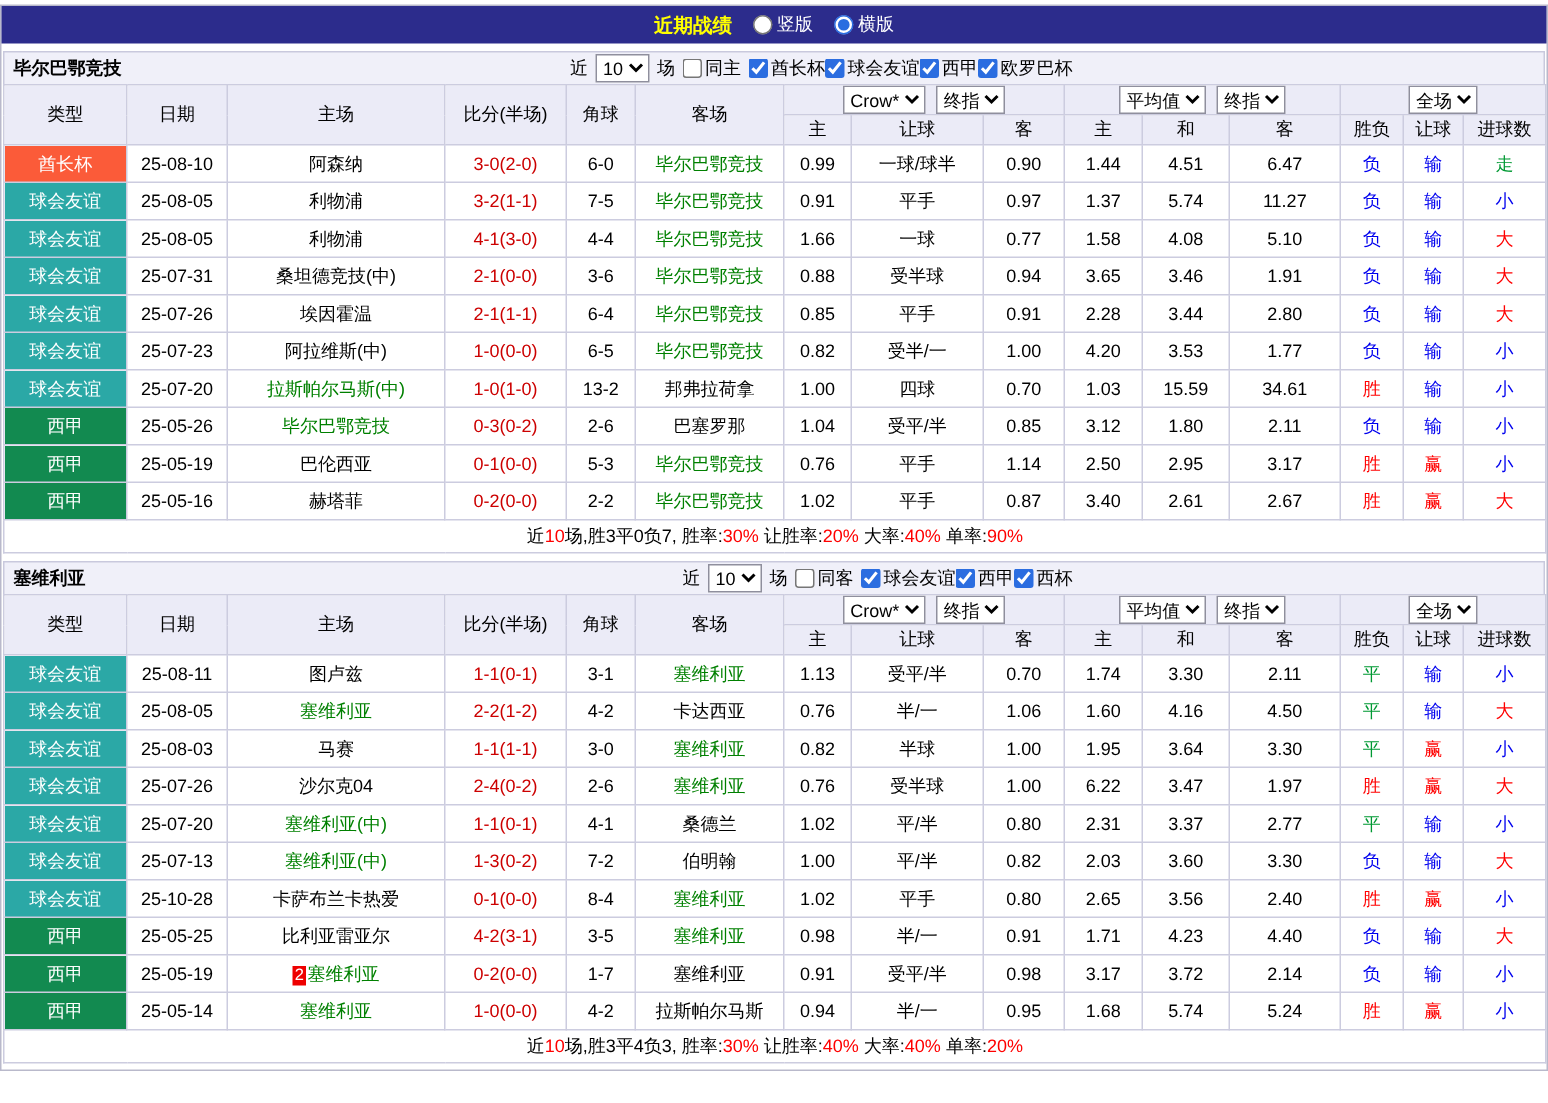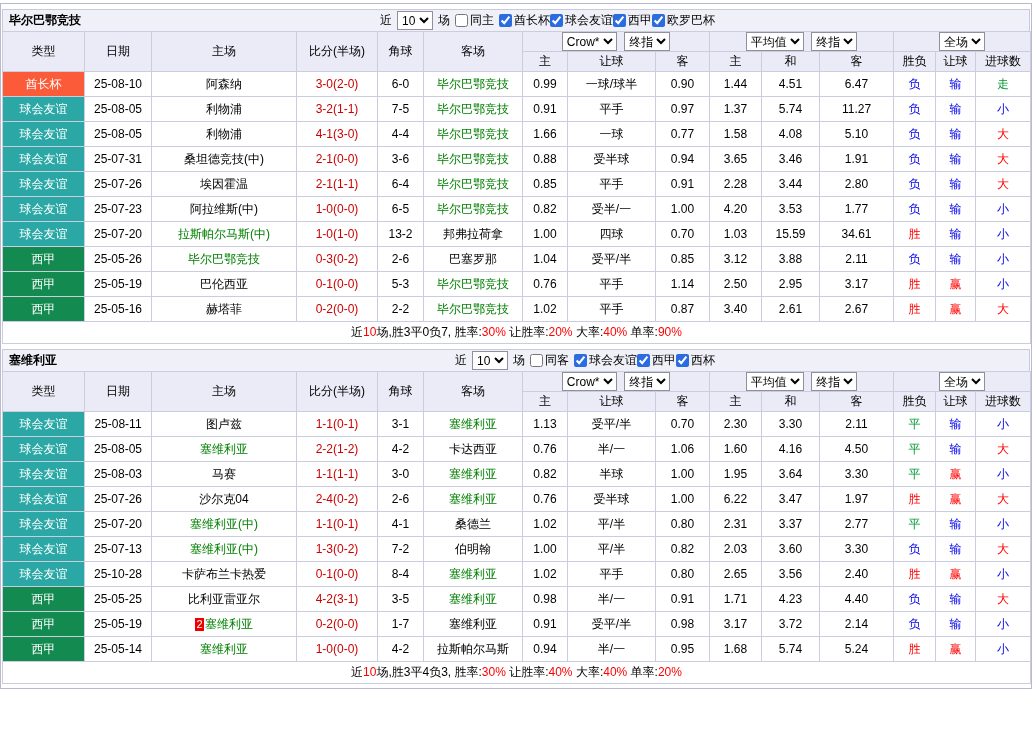--- a/index.html
+++ b/index.html
@@ -53,20 +53,31 @@
     display: inline-block; background: #ee0000; color: #fff;
     font-size: 11px; line-height: 13px; min-width: 9px; padding: 0 1px; margin-right: 1px;
   }
   tfoot td { height: 22px; background: #fff; }
 </style>
 </head>
 <body>
 
 <div class="page">
 
+  <div class="topbar">
+    <span class="topbar-title">近期战绩</span>
+    <label class="radio-label">
+      <input type="radio" name="layout" style="">
+      <span>竖版</span>
+    </label>
+    <label class="radio-label">
+      <input type="radio" name="layout" checked="" style="">
+      <span>横版</span>
+    </label>
+  </div>
 
   <div class="content">
 
     <div class="section">
       <div class="section-head">
         <span class="team-title">毕尔巴鄂竞技</span>
         <div class="filters">
           <span>近</span>
           <select><option>10</option></select>
           <span>场</span>
@@ -263,21 +274,21 @@
               <td class="c-type" style="background-color: rgb(18, 138, 80);">西甲</td>
               <td class="c-date">25-05-26</td>
               <td class="c-team"><span class="team-name hl-team">毕尔巴鄂竞技</span></td>
               <td class="c-score">0-3(0-2)</td>
               <td class="c-corner">2-6</td>
               <td class="c-team"><span class="team-name">巴塞罗那</span></td>
               <td class="c-odd">1.04</td>
               <td class="c-odd">受平/半</td>
               <td class="c-odd">0.85</td>
               <td class="c-odd">3.12</td>
-              <td class="c-odd">3.88</td>
+              <td class="c-odd">1.80</td>
               <td class="c-odd">2.11</td>
               <td class="c-res" style="color: rgb(0, 0, 238);">负</td>
               <td class="c-res" style="color: rgb(0, 0, 238);">输</td>
               <td class="c-res" style="color: rgb(0, 0, 238);">小</td>
             </tr>
             <tr>
               <td class="c-type" style="background-color: rgb(18, 138, 80);">西甲</td>
               <td class="c-date">25-05-19</td>
               <td class="c-team"><span class="team-name">巴伦西亚</span></td>
               <td class="c-score">0-1(0-0)</td>
@@ -396,21 +407,21 @@
             <tr>
               <td class="c-type" style="background-color: rgb(43, 168, 166);">球会友谊</td>
               <td class="c-date">25-08-11</td>
               <td class="c-team"><span class="team-name">图卢兹</span></td>
               <td class="c-score">1-1(0-1)</td>
               <td class="c-corner">3-1</td>
               <td class="c-team"><span class="team-name hl-team">塞维利亚</span></td>
               <td class="c-odd">1.13</td>
               <td class="c-odd">受平/半</td>
               <td class="c-odd">0.70</td>
-              <td class="c-odd">2.30</td>
+              <td class="c-odd">1.74</td>
               <td class="c-odd">3.30</td>
               <td class="c-odd">2.11</td>
               <td class="c-res" style="color: rgb(0, 153, 51);">平</td>
               <td class="c-res" style="color: rgb(0, 0, 238);">输</td>
               <td class="c-res" style="color: rgb(0, 0, 238);">小</td>
             </tr>
             <tr>
               <td class="c-type" style="background-color: rgb(43, 168, 166);">球会友谊</td>
               <td class="c-date">25-08-05</td>
               <td class="c-team"><span class="team-name hl-team">塞维利亚</span></td>

